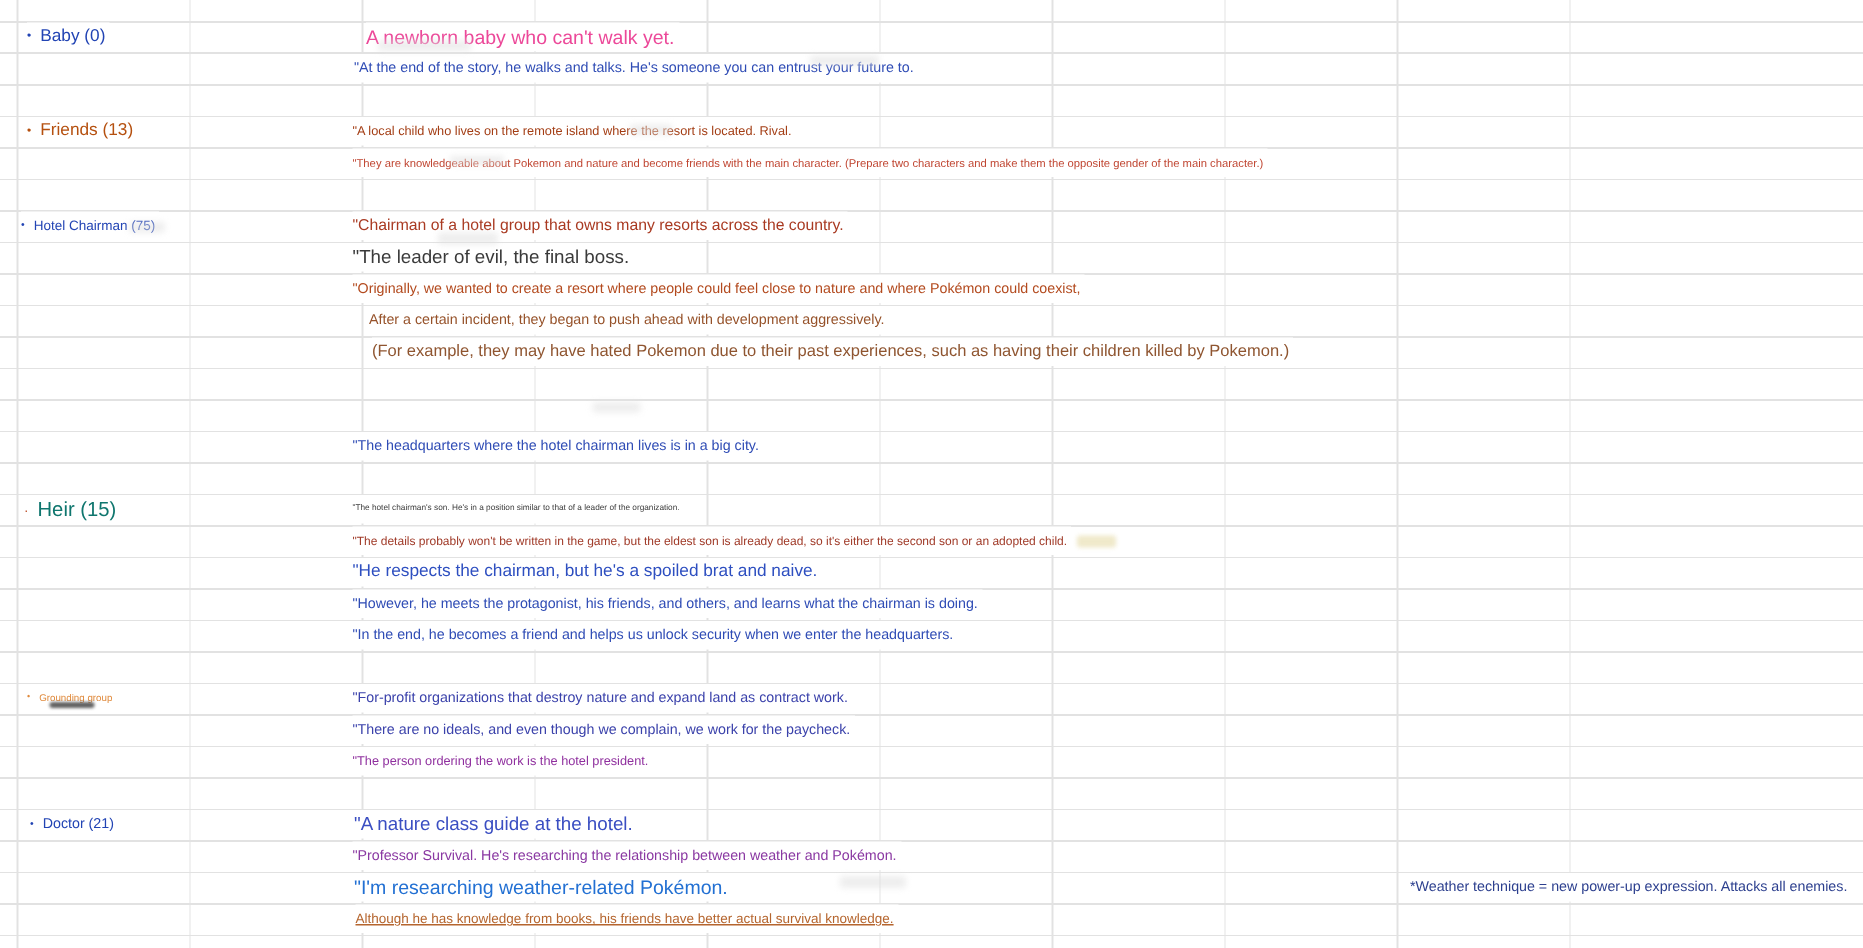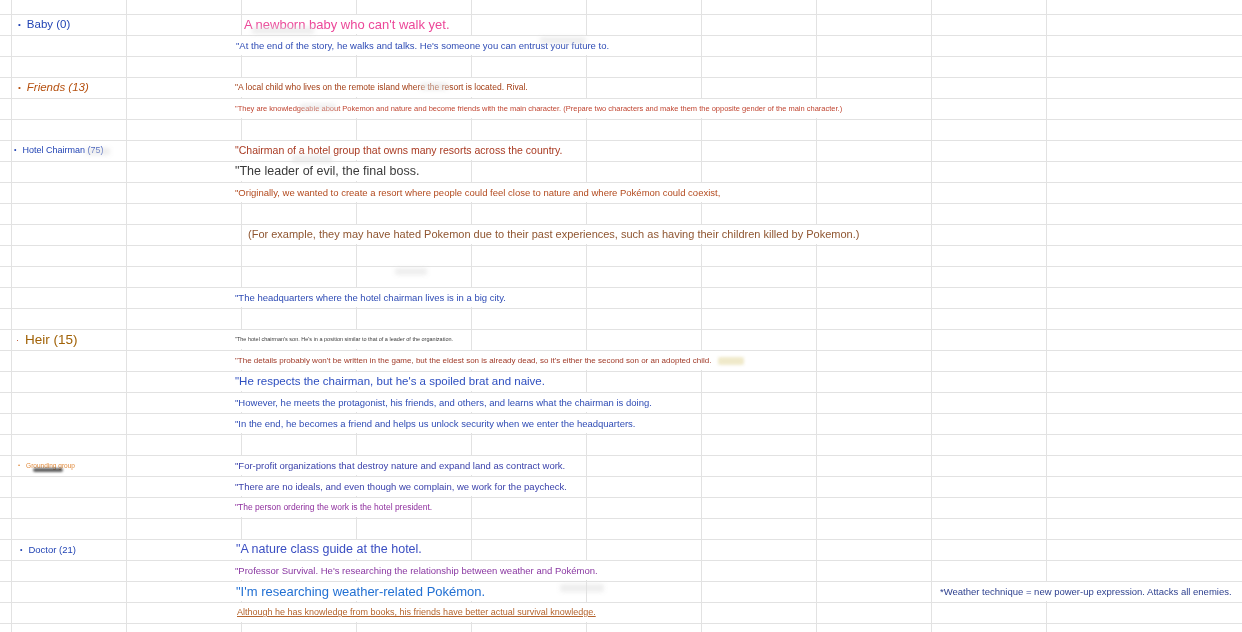--- a/index.html
+++ b/index.html
@@ -28,43 +28,44 @@
 </style>
 </head>
 <body>
 
 <div class="sheet-area" style="position:absolute;inset:0;">
   <div class="grid"></div>
 
   <div class="cell label" style="left:18px;top:15px;font-size:11.5px;">
     <span class="bullet" style="font-size: 8px; color: rgb(34, 68, 180);">•</span><span style="color: rgb(34, 68, 180);">Baby (0)</span>
   </div>
-  <div class="cell label" style="left:18px;top:78px;font-size:11.5px;font-style:italic;">
+  <div class="cell label" style="left:18px;top:78px;font-size:11.5px;">
     <span class="bullet" style="font-size: 8px; color: rgb(181, 80, 15);">•</span><span style="color: rgb(181, 80, 15);">Friends (13)</span>
   </div>
   <div class="cell label" style="left:14px;top:141px;font-size:9px;">
     <span class="bullet" style="font-size: 7px; color: rgb(34, 68, 180);">•</span><span style="color: rgb(34, 68, 180); margin-top: 40px;">Hotel Chairman (75)</span>
   </div>
   <div class="cell label" style="left:16px;top:330px;font-size:13.5px;">
-    <span class="bullet" style="font-size: 9px; color: rgb(188, 74, 35);">·</span><span style="color: #a16207; text-align: center;">Heir (15)</span>
+    <span class="bullet" style="font-size: 9px; color: rgb(188, 74, 35);">·</span><span style="color: #0f766e; text-align: center;">Heir (15)</span>
   </div>
   <div class="cell label" style="left:18px;top:456px;font-size:6.5px;">
     <span class="bullet" style="font-size: 6px; color: rgb(224, 138, 60);">•</span><span style="color: rgb(224, 138, 60);">Grounding group</span>
   </div>
   <div class="cell label" style="left:20px;top:540px;font-size:9.5px;">
     <span class="bullet" style="font-size: 7px; color: rgb(34, 68, 180);">•</span><span style="color: rgb(34, 68, 180); text-align: right;">Doctor (21)</span>
   </div>
 
   <div class="cell" style="left: 244px; top: 15px; font-size: 13px; color: #ec4899;">A newborn baby who can't walk yet.</div>
   <div class="cell" style="left: 236px; top: 36px; font-size: 9.5px; color: rgb(47, 76, 181);">"At the end of the story, he walks and talks. He's someone you can entrust your future to.</div>
   <div class="cell" style="left: 235px; top: 78px; font-size: 8.5px; color: rgb(163, 61, 20);">"A local child who lives on the remote island where the resort is located. Rival.</div>
   <div class="cell" style="left: 235px; top: 99px; font-size: 7.5px; color: rgb(192, 70, 50);">"They are knowledgeable about Pokemon and nature and become friends with the main character. (Prepare two characters and make them the opposite gender of the main character.)</div>
   <div class="cell" style="left: 235px; top: 141px; font-size: 10.5px; color: rgb(169, 58, 34);">"Chairman of a hotel group that owns many resorts across the country.</div>
   <div class="cell" style="left: 235px; top: 162px; font-size: 12.5px; color: rgb(58, 58, 58);">"The leader of evil, the final boss.</div>
   <div class="cell" style="left: 235px; top: 183px; font-size: 9.5px; color: rgb(179, 74, 30);">"Originally, we wanted to create a resort where people could feel close to nature and where Pokémon could coexist,</div>
+  <div class="cell" style="left: 246px; top: 204px; font-size: 9.5px; color: rgb(150, 82, 42);">After a certain incident, they began to push ahead with development aggressively.</div>
   <div class="cell" style="left: 248px; top: 225px; font-size: 11px; color: rgb(143, 85, 48);">(For example, they may have hated Pokemon due to their past experiences, such as having their children killed by Pokemon.)</div>
   <div class="cell" style="left: 235px; top: 288px; font-size: 9.5px; color: rgb(47, 76, 181);">"The headquarters where the hotel chairman lives is in a big city.</div>
   <div class="cell" style="left: 235px; top: 330px; font-size: 5.5px; color: rgb(58, 58, 58);">"The hotel chairman's son. He's in a position similar to that of a leader of the organization.</div>
   <div class="cell" style="left: 235px; top: 351px; font-size: 8px; color: rgb(160, 58, 40);">"The details probably won't be written in the game, but the eldest son is already dead, so it's either the second son or an adopted child.</div>
   <div class="cell" style="left: 235px; top: 372px; font-size: 11.5px; color: rgb(46, 79, 192);">"He respects the chairman, but he's a spoiled brat and naive.</div>
   <div class="cell" style="left: 235px; top: 393px; font-size: 9.5px; color: rgb(47, 76, 181);">"However, he meets the protagonist, his friends, and others, and learns what the chairman is doing.</div>
   <div class="cell" style="left: 235px; top: 414px; font-size: 9.5px; color: rgb(47, 76, 181);">"In the end, he becomes a friend and helps us unlock security when we enter the headquarters.</div>
   <div class="cell" style="left: 235px; top: 456px; font-size: 9.5px; color: rgb(59, 66, 171);">"For-profit organizations that destroy nature and expand land as contract work.</div>
   <div class="cell" style="left: 235px; top: 477px; font-size: 9.5px; color: rgb(59, 66, 171);">"There are no ideals, and even though we complain, we work for the paycheck.</div>
   <div class="cell" style="left: 235px; top: 498px; font-size: 8.5px; color: rgb(143, 47, 158);">"The person ordering the work is the hotel president.</div>

